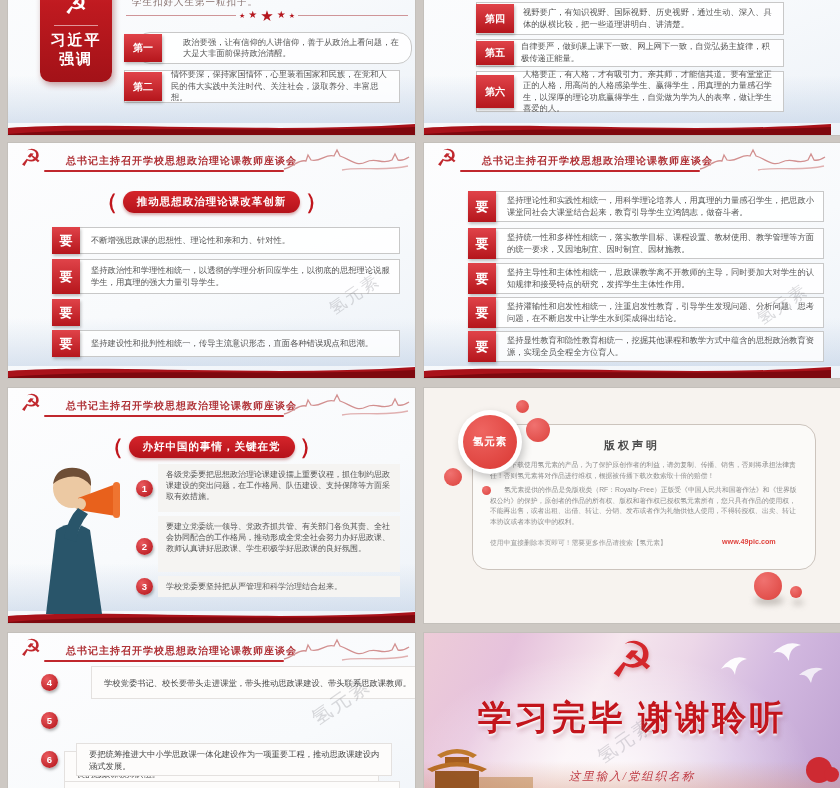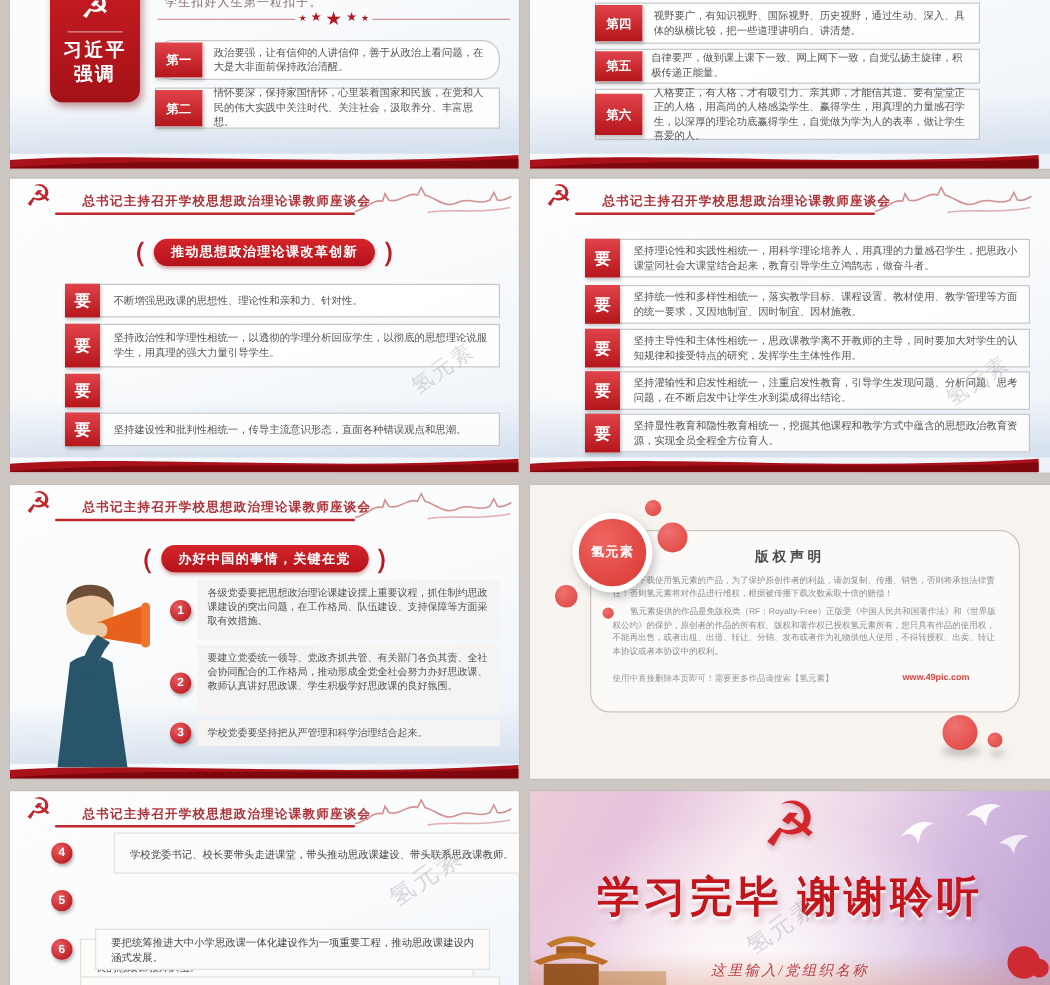--- a/index.html
+++ b/index.html
@@ -111,21 +111,21 @@
       <span class="st-s">★</span>
       <span class="ln"></span>
     </div>
     <div class="speaker">
       <div class="sp-emblem">☭</div>
       <div class="sp-div"></div>
       <div class="sp-name">习近平</div>
       <div class="sp-name">强调</div>
     </div>
     <div class="tag" style="left:116px; top:134px; width:38px; height:28px; font-size:10px;">第一</div>
-    <div class="ibox" style="left:116px; top:132px; width:276px; height:32px; padding:2px 8px 2px 46px;border-radius:14px;">
+    <div class="ibox" style="left:128px; top:132px; width:276px; height:32px; padding:2px 8px 2px 46px;border-radius:14px;">
         <span class="t">政治要强，让有信仰的人讲信仰，善于从政治上看问题，在大是大非面前保持政治清醒。</span>
       </div>
     <div class="tag" style="left:116px; top:172px; width:38px; height:29px; font-size:10px;">第二</div>
     <div class="ibox" style="left:116px; top:170px; width:276px; height:33px; padding:2px 8px 2px 46px;">
         <span class="t">情怀要深，保持家国情怀，心里装着国家和民族，在党和人民的伟大实践中关注时代、关注社会，汲取养分、丰富思想。</span>
       </div>
     <svg class="ribbon" viewBox="0 0 407 14" preserveAspectRatio="none">
       <path d="M0,7 C100,0 260,13 407,3 L407,14 L0,14 Z" fill="#a9121a"></path>
       <path d="M0,13 C120,4 280,12 407,6 L407,14 L0,14 Z" fill="#7e080e"></path>
     </svg>

